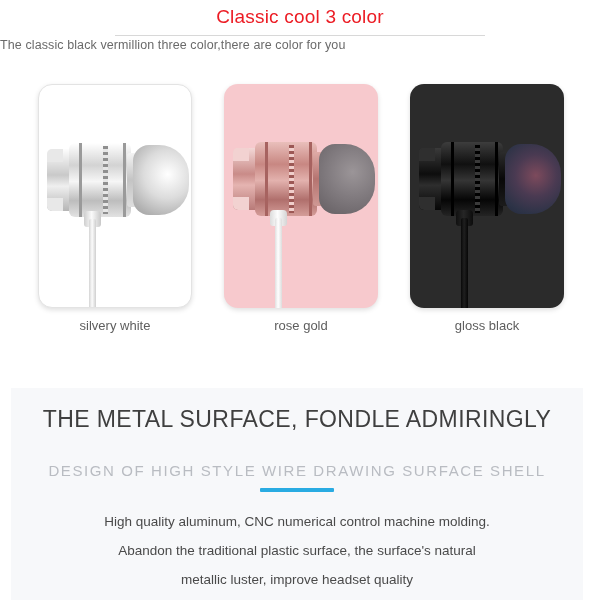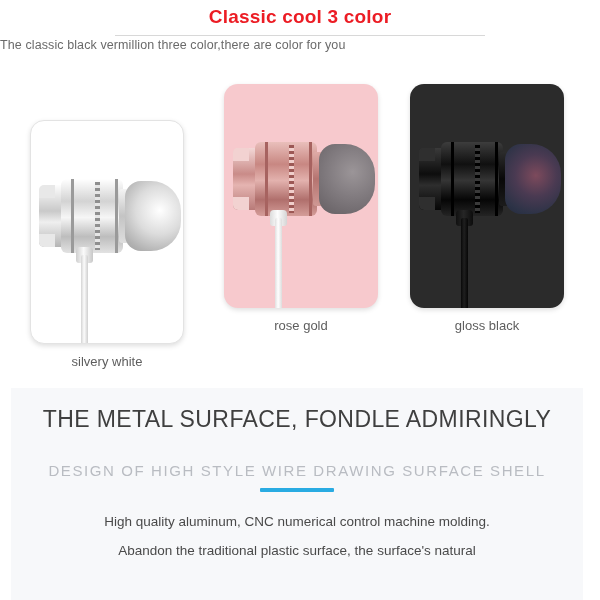--- a/index.html
+++ b/index.html
@@ -17,21 +17,21 @@
   }
 
   
   .headline {
     position: absolute;
     top: 6px;
     left: 0;
     width: 600px;
     text-align: center;
     font-size: 19px;
-    font-weight: 700;
+    font-weight: 400;
     color: #ec1c24;
     letter-spacing: 0.2px;
   }
   .rule {
     position: absolute;
     top: 35px;
     left: 115px;
     width: 370px;
     height: 1px;
     background: #d8d8d8;
@@ -53,21 +53,21 @@
     top: 84px;
     left: 0;
     width: 600px;
     height: 260px;
   }
   .card-wrap {
     position: absolute;
     top: 0;
     width: 154px;
   }
-  .card-wrap.c1 { left: 30px; margin-top: 36px; }
+  .card-wrap.c1 { left: 38px; }
   .card-wrap.c2 { left: 224px; }
   .card-wrap.c3 { left: 410px; }
 
   .card {
     position: relative;
     width: 154px;
     height: 224px;
     border-radius: 14px;
     overflow: hidden;
     box-shadow: 0 2px 5px rgba(0,0,0,0.13);
@@ -327,15 +327,16 @@
     </div>
 
   </div>
 
   <div class="panel">
     <div class="panel-title">THE METAL SURFACE, FONDLE ADMIRINGLY</div>
     <div class="panel-sub">DESIGN OF HIGH STYLE WIRE DRAWING SURFACE SHELL</div>
     <div class="accent"></div>
     <div class="body-line l2">Abandon the traditional plastic surface, the surface's natural</div>
     <div class="body-line l1">High quality aluminum, CNC numerical control machine molding.</div>
+    <div class="body-line l3">metallic luster, improve headset quality</div>
   </div>
 
 </div>
 
 </body></html>

